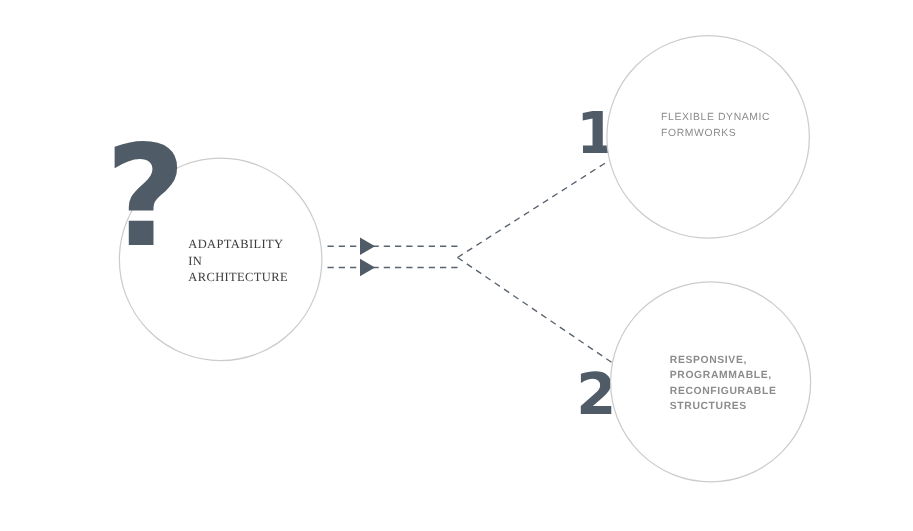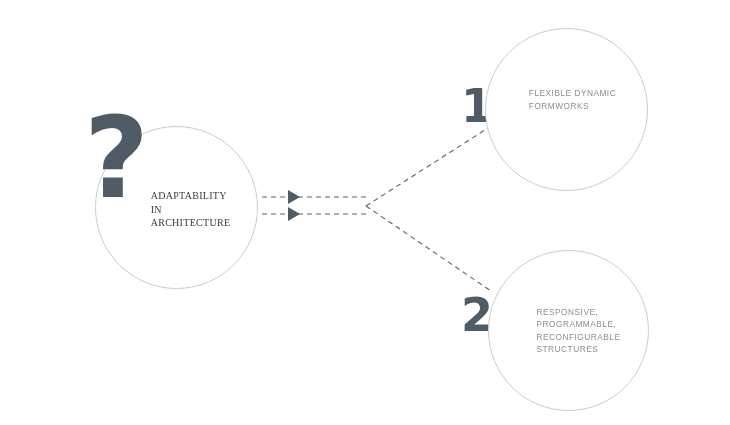--- a/index.html
+++ b/index.html
@@ -45,23 +45,24 @@
     height: 163px;
   }
   #node-branch-1 {
     left: 485px;
     top: 28px;
     width: 163px;
     height: 163px;
   }
   #node-branch-2 {
     left: 488px;
-    top: 250px;
+    top: 225px;
     width: 161px;
     height: 161px;
+    font-weight: bold;
   }
 
   
   .node-label {
     text-align: left;
     letter-spacing: 0.55px;
     line-height: 1.32;
     white-space: pre-line;
     user-select: none;
   }

